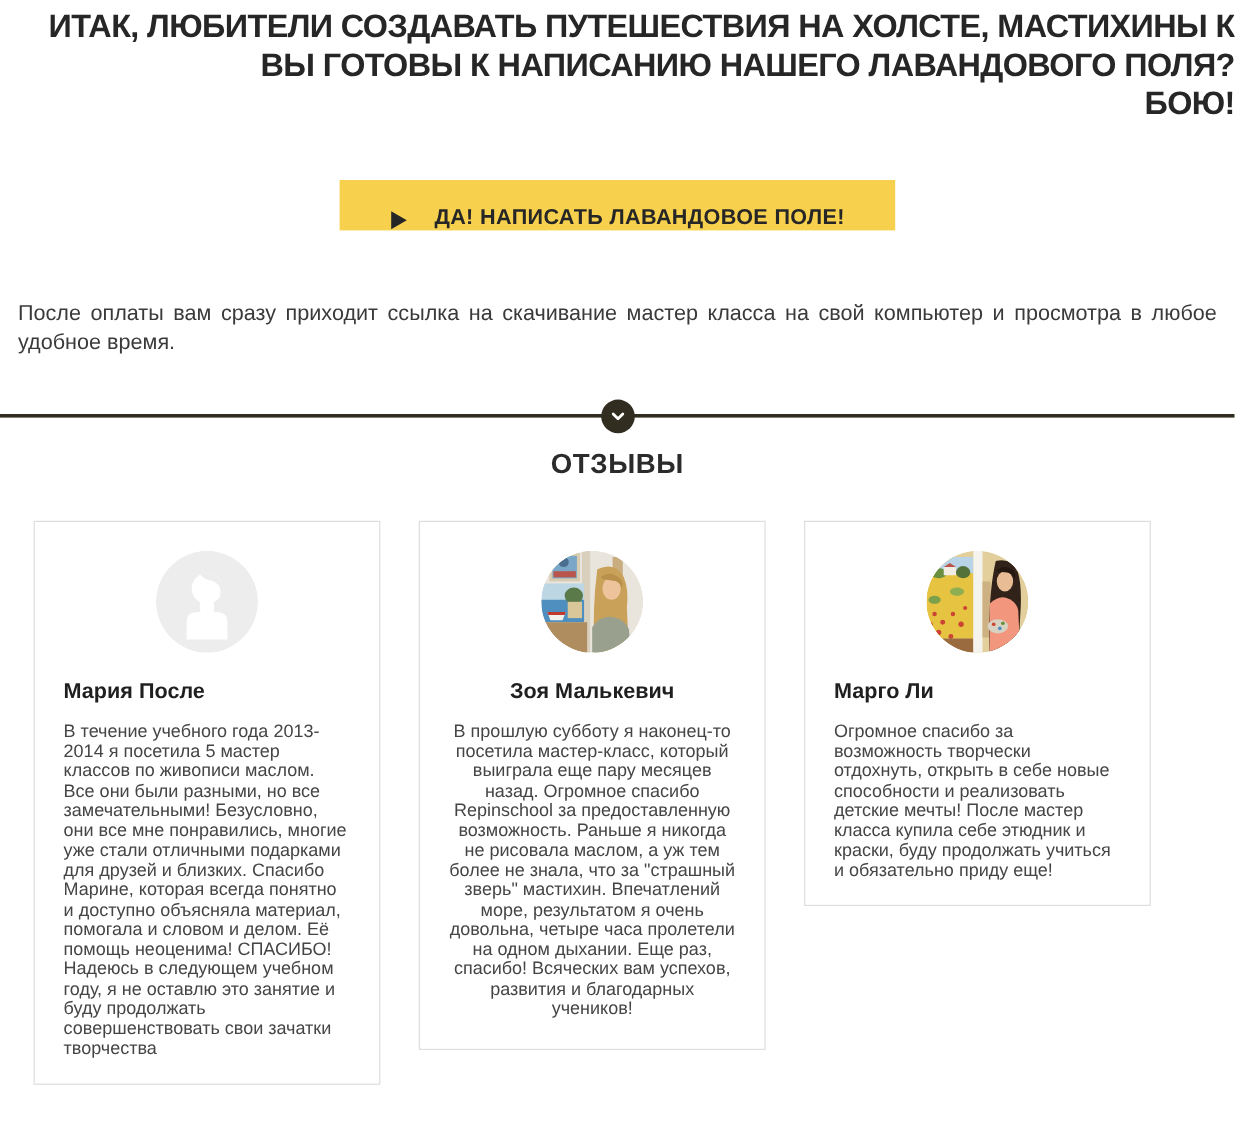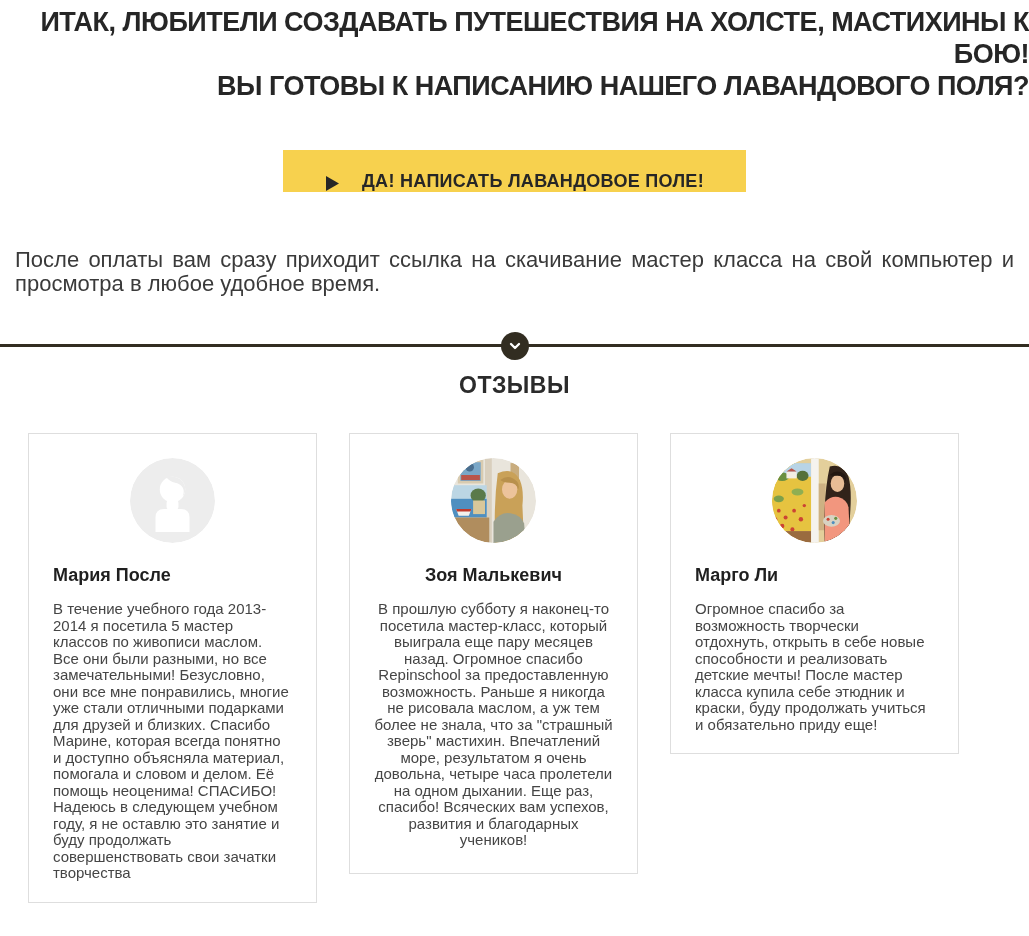--- a/index.html
+++ b/index.html
@@ -41,21 +41,21 @@
     font-family: "Liberation Sans", sans-serif;
     font-weight: bold;
     font-size: 18px;
     letter-spacing: 0.3px;
     color: #262626;
     cursor: pointer;
   }
   .cta-button .play { display: inline-flex; }
 
   
-  .intro { padding: 0 15px; font-size: 22px; line-height: 24px; color: #3a3a3a; }
+  .intro { padding: 0 15px; font-size: 18px; line-height: 24px; color: #3a3a3a; }
   .intro.first { margin-top: 52px; text-align: justify; }
   .intro.second { margin-top: 22px; }
 
   
   .divider {
     position: relative;
     margin-top: 36px;
     height: 28px;
   }
   .divider .line {
@@ -121,22 +121,22 @@
     color: #454545;
   }
 </style>
 </head>
 <body>
 
 <div class="viewport">
 
   <h1 class="hero-heading">
     <div class="h-line">ИТАК, ЛЮБИТЕЛИ СОЗДАВАТЬ ПУТЕШЕСТВИЯ НА ХОЛСТЕ, МАСТИХИНЫ К</div>
+    <div class="h-line">ВЫ ГОТОВЫ К НАПИСАНИЮ НАШЕГО ЛАВАНДОВОГО ПОЛЯ?</div>
     <div class="h-line">БОЮ!</div>
-    <div class="h-line">ВЫ ГОТОВЫ К НАПИСАНИЮ НАШЕГО ЛАВАНДОВОГО ПОЛЯ?</div>
   </h1>
 
   <div class="cta-wrap">
     <button class="cta-button">
       <span class="play">
         <svg width="15" height="17" viewBox="0 0 15 17">
             <path d="M1 1 L14 8.5 L1 16 Z" fill="#262626"></path>
           </svg>
       </span>
       <span>ДА! НАПИСАТЬ ЛАВАНДОВОЕ ПОЛЕ!</span>

